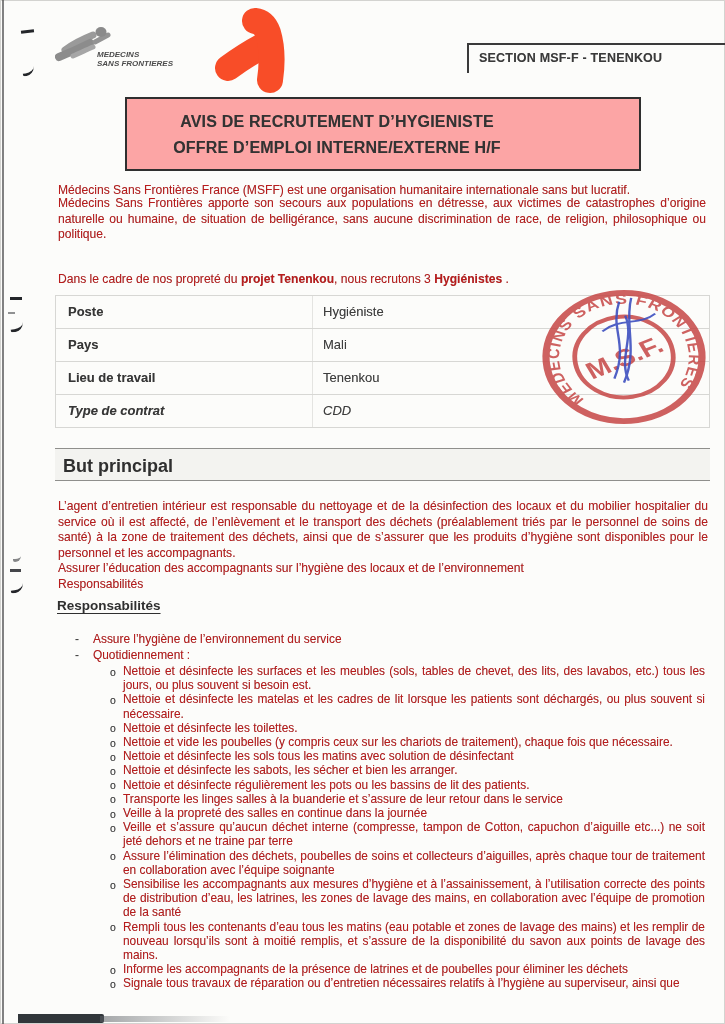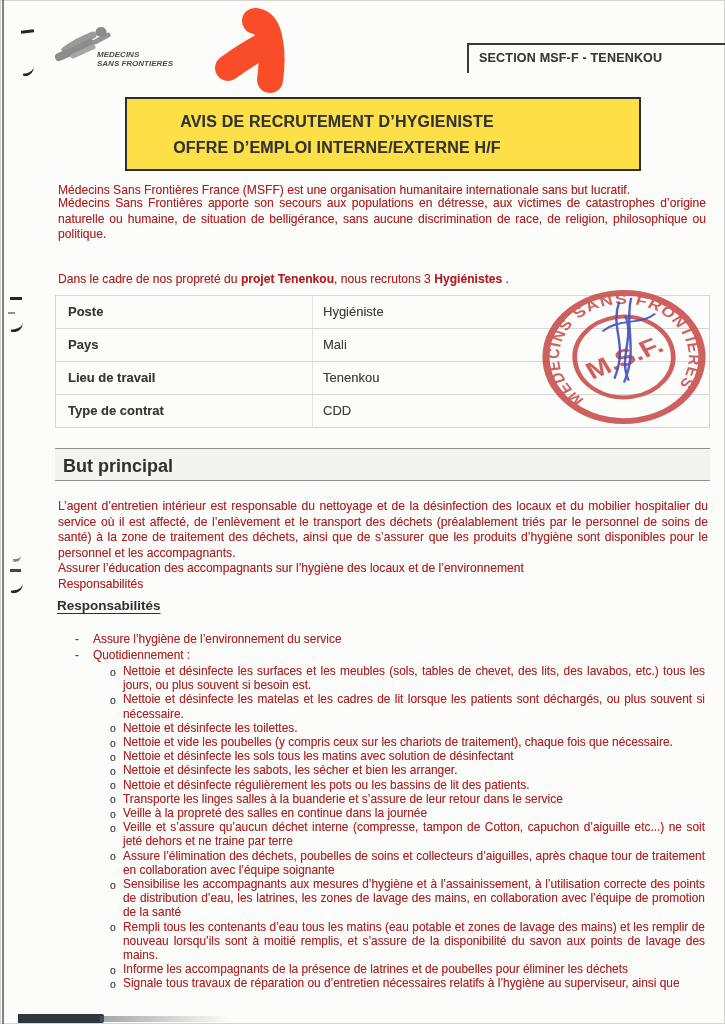--- a/index.html
+++ b/index.html
@@ -21,35 +21,35 @@
 
   
   .logo-wrap{position:absolute;left:55px;top:26px;width:160px;height:58px;}
   .red-blob{position:absolute;left:213px;top:5px;width:95px;height:92px;}
   .section-box{position:absolute;left:467px;top:43px;width:258px;height:28px;
     border-top:2px solid #3a3a3a;border-left:2px solid #3a3a3a;}
   .section-label{padding:6px 0 0 10px;font-weight:bold;font-size:12.5px;color:#3a3a3a;letter-spacing:.2px;}
 
   
   .title-box{position:absolute;left:125px;top:97px;width:512px;height:70px;
-    border:2px solid #2f2f2f;background:#fde047;}
+    border:2px solid #2f2f2f;background:#fca5a5;}
   .title-inner{width:420px;margin-top:10px;text-align:center;}
   .title-line{font-weight:bold;font-size:16px;color:#333;line-height:26px;letter-spacing:.2px;}
 
   
   .para{position:absolute;left:58px;width:648px;font-size:12.1px;line-height:15.5px;text-align:justify;}
   .p1{top:183px;}
   .p2{top:196px;}
   .p3{top:272px;text-align:left;}
   .b{font-weight:bold;}
 
   
   .jtable{position:absolute;left:55px;top:295px;width:653px;border:1px solid #d7d7d4;}
   .jrow{display:flex;height:32px;border-bottom:1px solid #d7d7d4;}
-  .jrow:last-child{border-bottom:none;}
+  .jrow:last-child{border-bottom:none;font-style:italic;}
   .jlabel{width:208px;padding:8px 0 0 12px;font-weight:bold;font-size:13px;color:#363636;}
   .jvalue{flex:1;padding:8px 0 0 10px;font-size:13px;color:#3d3d3d;border-left:1px solid #e4e4e1;margin-left:36px;}
 
   
   .stamp{position:absolute;left:540px;top:288px;width:168px;height:138px;pointer-events:none;}
 
   
   .band{position:absolute;left:55px;top:448px;width:655px;height:31px;background:#f3f3f0;
     border-top:1px solid #8f8f8c;border-bottom:1px solid #8f8f8c;}
   .band-title{padding:7px 0 0 8px;font-weight:bold;font-size:18px;color:#2f2f2f;}

